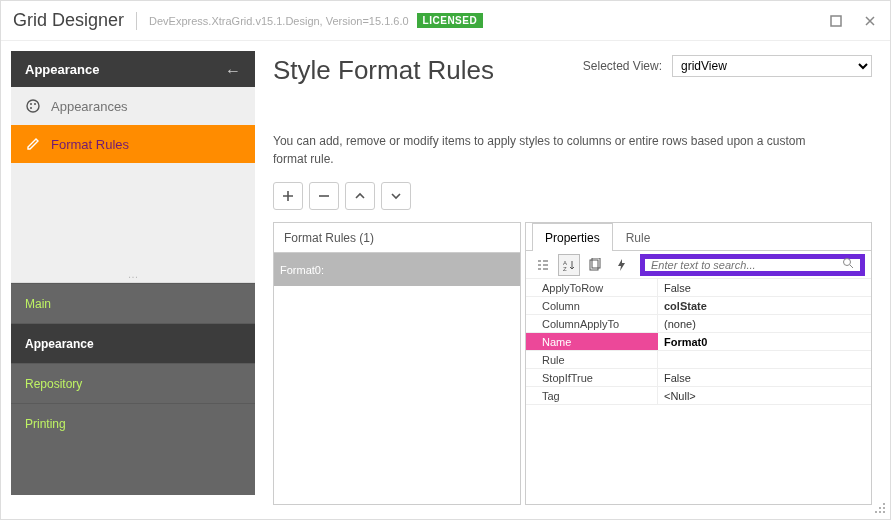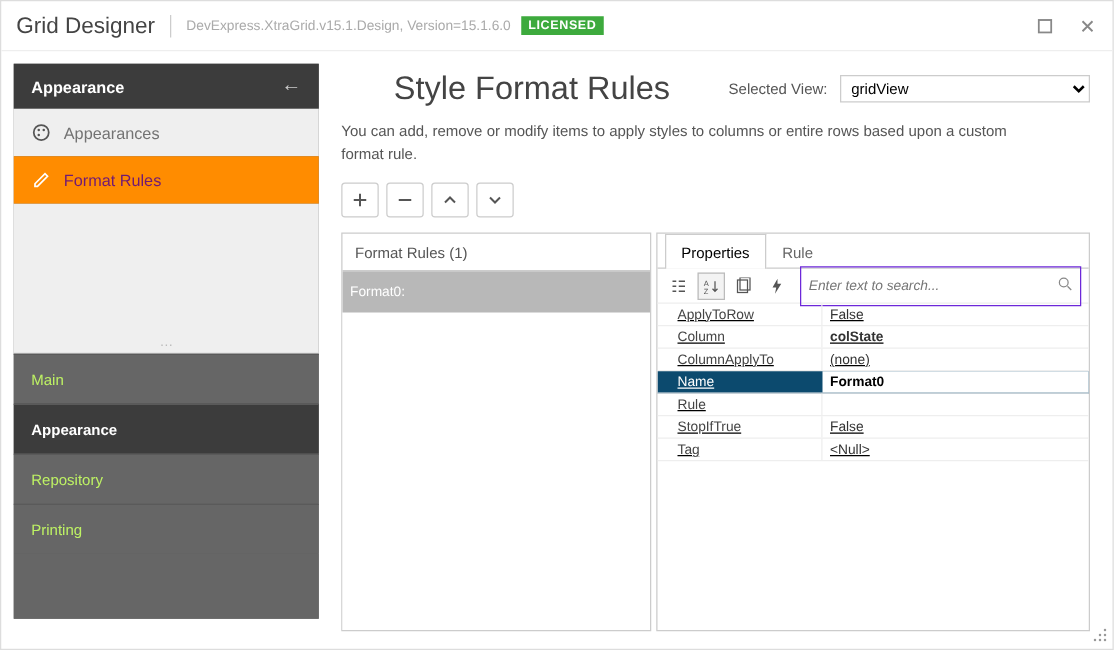--- a/index.html
+++ b/index.html
@@ -21,25 +21,25 @@
 .nav-item { height: 38px; display: flex; align-items: center; padding: 0 14px; color: #737373; font-size: 13px; cursor: pointer; gap: 10px; }
 .nav-item.light { background: #efefef; }
 .nav-item.selected { background: #ff8c00; color: #701a75; }
 .nav-spacer { flex: 0 0 120px; background: #efefef; border-bottom: 1px solid #ddd; display:flex; align-items:flex-end; justify-content:center; color:#bbb; font-size:11px; padding-bottom:2px;}
 .nav-cat { background: #666; color: #bef264; height: 40px; display: flex; align-items: center; padding: 0 14px; font-size: 12px; border-top: 1px solid #5a5a5a; cursor: pointer; }
 .nav-cat.current { background: #3c3c3c; color: #fff; font-weight: bold; }
 .nav-fill { flex: 1; background: #666; }
 .icon { width: 16px; height: 16px; display: inline-flex; align-items: center; justify-content: center; }
 
 .content { flex: 1; padding: 14px 18px; display: flex; flex-direction: column; position: relative; }
-.page-head { display: flex; align-items: center; margin-bottom: 10px; margin-left: 42px; }
+.page-head { display: flex; align-items: flex-start; margin-bottom: 10px; }
 .page-title { font-size: 26px; font-weight: 300; color: #444; white-space: nowrap; }
 .selview { margin-left: auto; display: flex; align-items: center; gap: 10px; font-size: 12px; color: #555; }
 .selview select { width: 200px; height: 22px; border: 1px solid #ccc; font-size: 12px; padding: 0 4px; background:#fff; }
-.description { font-size: 12px; color: #555; line-height: 1.5; margin-bottom: 14px; max-width: 560px; }
+.description { font-size: 12px; color: #555; line-height: 1.5; margin-bottom: 14px; max-width: 560px; margin-top: 36px; }
 
 .toolbar { display: flex; gap: 6px; margin-bottom: 12px; }
 .tb-btn { width: 30px; height: 28px; border: 1px solid #ccc; border-radius: 3px; background: #fff; display: flex; align-items: center; justify-content: center; color: #555; cursor: pointer; font-size: 14px; }
 
 .panels { display: flex; gap: 4px; flex: 1; min-height: 0; }
 .panel { border: 1px solid #ccc; display: flex; flex-direction: column; }
 .panel.left { width: 248px; }
 .panel.right { flex: 1; }
 .panel-header { height: 30px; display: flex; align-items: center; font-size: 12px; color: #555; }
 .panel.left .panel-header { padding: 0 10px; border-bottom: 1px solid #ccc; }
@@ -47,30 +47,30 @@
 .list-row { height: 33px; background: #b8b8b8; color: #fff; font-size: 11px; padding: 0 6px; display: flex; align-items: center; }
 
 .tabs { display: flex; height: 28px; border-bottom: 1px solid #ccc; padding-left: 6px; gap: 0; }
 .tab { padding: 0 12px; display: flex; align-items: center; font-size: 12px; color: #666; border: 1px solid transparent; border-bottom: none; cursor: pointer; position: relative; height: 28px; }
 .tab.active { border-color: #ccc; background: #fff; color: #000000; }
 .tab.active::after { content: ""; position: absolute; left: 0; right: 0; bottom: -1px; height: 1px; background: #fff; }
 
 .prop-toolbar { height: 28px; display: flex; align-items: center; padding: 0 6px; gap: 4px; border-bottom: 1px solid #eee; }
 .pt-btn { width: 22px; height: 22px; display: flex; align-items: center; justify-content: center; border: 1px solid transparent; color: #555; font-size: 12px; cursor: pointer; }
 .pt-btn.active { border-color:#bbb; background:#f3f3f3; }
-.search-box { flex: 1; height: 32px; border: 1px solid #6d28d9; display: flex; align-items: center; padding: 0 6px; margin-left: 4px; }
+.search-box { flex: 1; height: 22px; border: 5px solid #6d28d9; display: flex; align-items: center; padding: 0 6px; margin-left: 4px; }
 .search-box input { flex: 1; border: none; outline: none; font-size: 11px; color: #888; font-style: italic; background: transparent; }
 .search-icon { color: #888; font-size: 12px; }
 
 .prop-grid { flex: 1; overflow: auto; }
-.prop-row { display: flex; height: 18px; font-size: 11px; border-bottom: 1px solid #eee; text-decoration: underline; }
+.prop-row { display: flex; height: 18px; font-size: 11px; border-bottom: 1px solid #eee; }
 .prop-row .k { width: 132px; padding-left: 16px; color: #444; display: flex; align-items: center; border-right: 1px solid #eee; }
 .prop-row .v { flex: 1; padding-left: 6px; color: #333; display: flex; align-items: center; }
 .prop-row.bold .v { font-weight: bold; }
-.prop-row.sel { background: #0c4a6e; color: #fff; }
+.prop-row.sel { background: #ec4899; color: #fff; }
 .prop-row.sel .k, .prop-row.sel .v { color: #fff; border-right-color: transparent; }
 .prop-row.sel .v { background:#fff; color:#000; }
 
 .resize-grip { position: absolute; right: 4px; bottom: 2px; color: #999; font-size: 12px; }
 </style>
 </head>
 <body>
 
 <div class="titlebar">
   <span class="title">Grid Designer</span>

